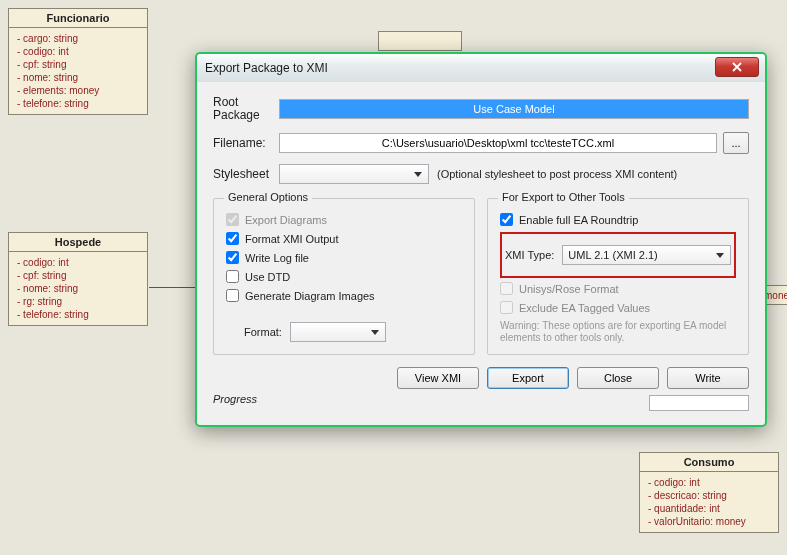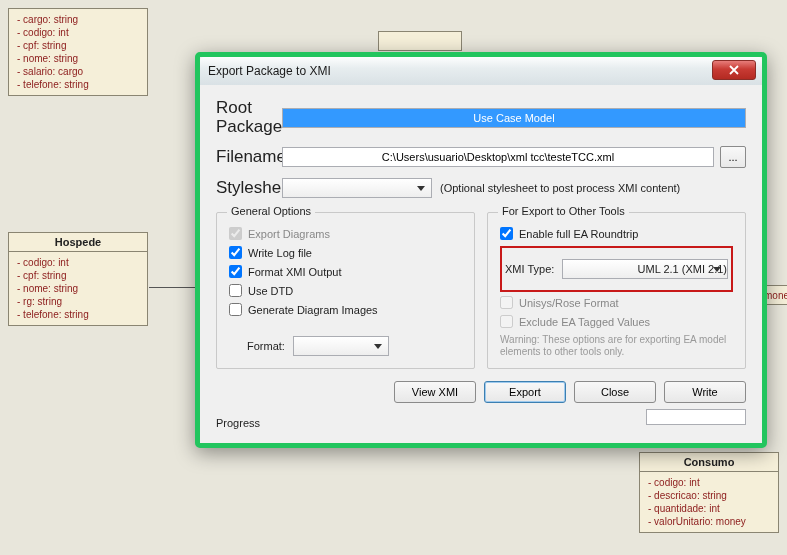--- a/index.html
+++ b/index.html
@@ -6,29 +6,29 @@
 body { margin: 0; width: 787px; height: 555px; background: #e8e6db; position: relative; overflow: hidden; }
 
 
 .uml-class { position: absolute; background: #f5efd9; border: 1px solid #8a8572; min-width: 140px; }
 .uml-class-header { text-align: center; font-weight: bold; font-size: 11px; padding: 3px 0; border-bottom: 1px solid #8a8572; color: #222; }
 .uml-class-body { padding: 4px 8px; }
 .uml-attr { font-size: 10px; color: #8b1a1a; padding: 1px 0; white-space: nowrap; }
 .uml-attr::before { content: "- "; color: #8b1a1a; }
 
 
-.dialog { position: absolute; left: 195px; top: 52px; width: 572px; background: #f0f0f0; border: 5px solid #22c55e; border-radius: 5px; box-shadow: 0 5px 20px rgba(0,0,0,0.4); }
+.dialog { position: absolute; left: 195px; top: 52px; width: 572px; background: #f0f0f0; border: 2px solid #22c55e; border-radius: 5px; box-shadow: 0 5px 20px rgba(0,0,0,0.4); }
 .titlebar { background: linear-gradient(#fdfefe, #e7edef 40%, #d9e1e5); border-radius: 4px 4px 0 0; height: 28px; display: flex; align-items: center; padding: 0 8px; position: relative; }
 .titlebar-text { font-size: 12px; color: #1a1a1a; }
 .close-btn { position: absolute; right: 6px; top: 3px; width: 44px; height: 20px; background: linear-gradient(#e77d7a, #c83b34 45%, #b42a22); border: 1px solid #8a2d27; border-radius: 3px; display: flex; align-items: center; justify-content: center; cursor: pointer; }
 .close-btn svg { width: 10px; height: 10px; }
 
 .content { padding: 14px 16px 14px 16px; font-size: 11px; color: #222; }
 .row { display: flex; align-items: center; margin-bottom: 10px; }
-.lbl { width: 66px; font-size: 17px; line-height: 1.1; }
+.lbl { width: 66px; font-size: 12px; line-height: 1.1; }
 .inp { flex: 1; height: 20px; border: 1px solid #abadb3; padding: 2px 4px; font-size: 11px; text-align: center; }
 .inp.sel { background: #3399ff; color: #fff; }
 .browse { width: 26px; height: 22px; margin-left: 6px; background: linear-gradient(#f8f8f8,#e9e9e9); border: 1px solid #8a8a8a; border-radius: 2px; font-size: 11px; cursor: pointer; text-align: center; }
 .combo { height: 20px; border: 1px solid #abadb3; background: linear-gradient(#fff,#eee); position: relative; cursor: pointer; }
 .combo::after { content: ""; position: absolute; right: 6px; top: 7px; width: 0; height: 0; border-left: 4px solid transparent; border-right: 4px solid transparent; border-top: 5px solid #333; }
 .combo-text { padding-left: 5px; font-size: 11px; line-height: 18px; }
 .after-combo { margin-left: 8px; font-size: 11px; }
 
 .groupbox { border: 1px solid #c9c9c9; border-radius: 2px; padding: 14px 12px 10px 12px; margin-top: 4px; position: relative; }
 .groupbox > .legend { position: absolute; top: -8px; left: 10px; background: #f0f0f0; padding: 0 4px; font-size: 11px; }
@@ -36,45 +36,46 @@
 .col { flex: 1; }
 .chk { display: flex; align-items: center; margin-bottom: 6px; font-size: 11px; }
 .chk input { width: 13px; height: 13px; margin: 0 6px 0 0; }
 .chk.disabled { color: #888; }
 .format-row { display: flex; align-items: center; margin-top: 20px; }
 .format-row .flbl { margin-left: 18px; margin-right: 8px; font-size: 11px; }
 .format-row .fcombo { width: 96px; }
 
 .xmi-row { display: flex; align-items: center; margin: 8px 0; font-size: 11px; }
 .xmi-row .xl { margin-right: 8px; }
-.xmi-combo { flex: 1; height: 20px; text-align: right; }
+.xmi-combo { flex: 1; height: 20px; }
 .highlight-box { border: 2px solid #c81919; padding: 3px; margin-bottom: 4px; }
 .warn { font-size: 10px; color: #999; line-height: 1.2; margin-top: 6px; }
 
 .buttons { display: flex; justify-content: flex-end; gap: 8px; margin-top: 12px; align-items: flex-end; }
 .btn { width: 82px; height: 22px; background: linear-gradient(#f8f8f8,#e8e8e8); border: 1px solid #8a8a8a; border-radius: 3px; font-size: 11px; cursor: pointer; text-align: center; }
 .btn.default { border: 1px solid #3c7fb1; box-shadow: inset 0 0 0 1px #9ecaee; }
 
-.progress-lbl { font-size: 11px; margin-top: 14px; }
+.progress-lbl { font-size: 11px; margin-top: 4px; font-style: italic; }
 .progress-bar { float: right; width: 100px; height: 16px; border: 1px solid #abadb3; background: #fff; margin-top: 6px; }
 
 .edge-box { position: absolute; background: #f5efd9; border: 1px solid #8a8572; border-right: none; padding: 4px 8px; }
 .edge-attr { font-size: 10px; color: #8b1a1a; }
 .edge-circle { position: absolute; width: 8px; height: 8px; border: 1px solid #8a8572; border-radius: 50%; background: #f5efd9; }
 </style>
 </head>
 <body>
 
 <div class="uml-class" style="left:8px; top:8px;">
+  <div class="uml-class-header">Funcionario</div>
   <div class="uml-class-body" id="func-attrs">
       <div class="uml-attr">cargo: string</div>
       <div class="uml-attr">codigo: int</div>
       <div class="uml-attr">cpf: string</div>
       <div class="uml-attr">nome: string</div>
-      <div class="uml-attr">salario: cargo</div>
+      <div class="uml-attr">elements: money</div>
       <div class="uml-attr">telefone: string</div>
     </div>
 </div>
 
 <div class="uml-class" style="left:8px; top:232px;">
   <div class="uml-class-header">Hospede</div>
   <div class="uml-class-body" id="hosp-attrs">
       <div class="uml-attr">codigo: int</div>
       <div class="uml-attr">cpf: string</div>
       <div class="uml-attr">nome: string</div>
@@ -131,25 +132,25 @@
 
     <div class="cols">
       <div class="col groupbox">
         <div class="legend">General Options</div>
         <label class="chk disabled">
             <input type="checkbox" checked="" disabled="" style="">
             <span>Export Diagrams</span>
           </label>
         <label class="chk">
             <input type="checkbox" checked="" style="">
+            <span>Format XMI Output</span>
+          </label>
+        <label class="chk">
+            <input type="checkbox" checked="" style="">
             <span>Write Log file</span>
-          </label>
-        <label class="chk">
-            <input type="checkbox" checked="" style="">
-            <span>Format XMI Output</span>
           </label>
         <label class="chk">
             <input type="checkbox" style="">
             <span>Use DTD</span>
           </label>
         <label class="chk">
             <input type="checkbox" style="">
             <span>Generate Diagram Images</span>
           </label>
         <div class="format-row">

